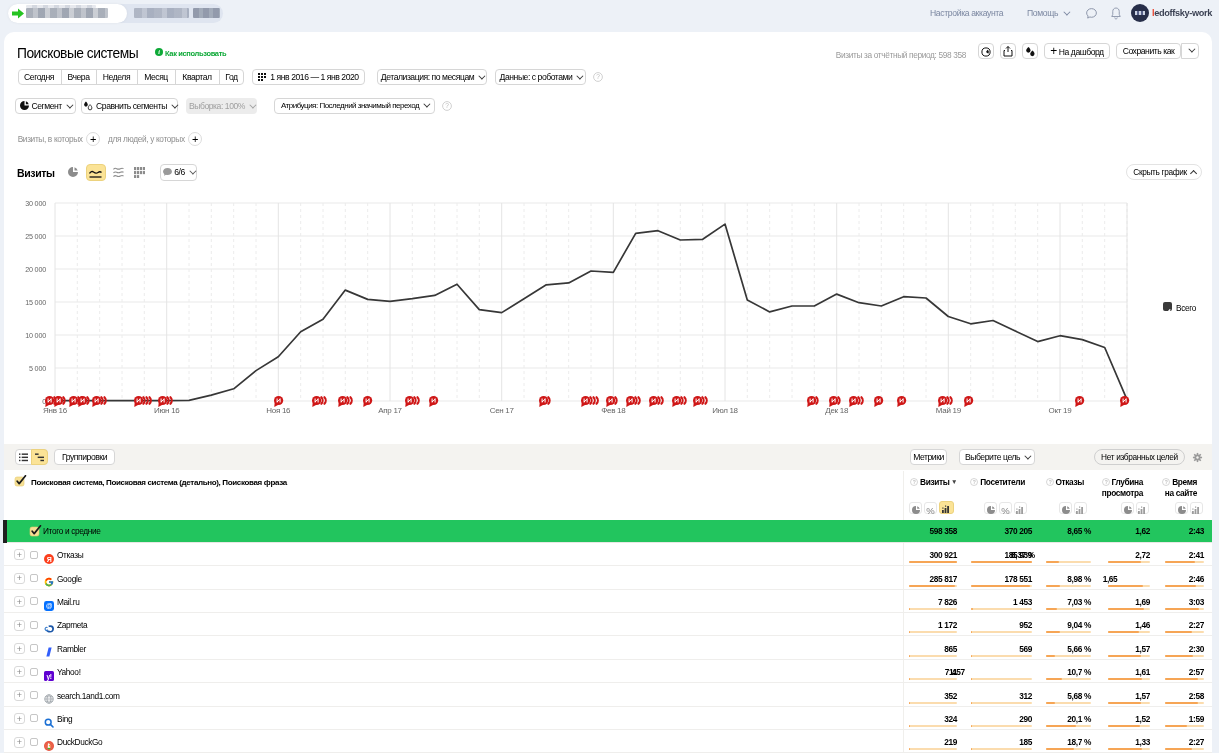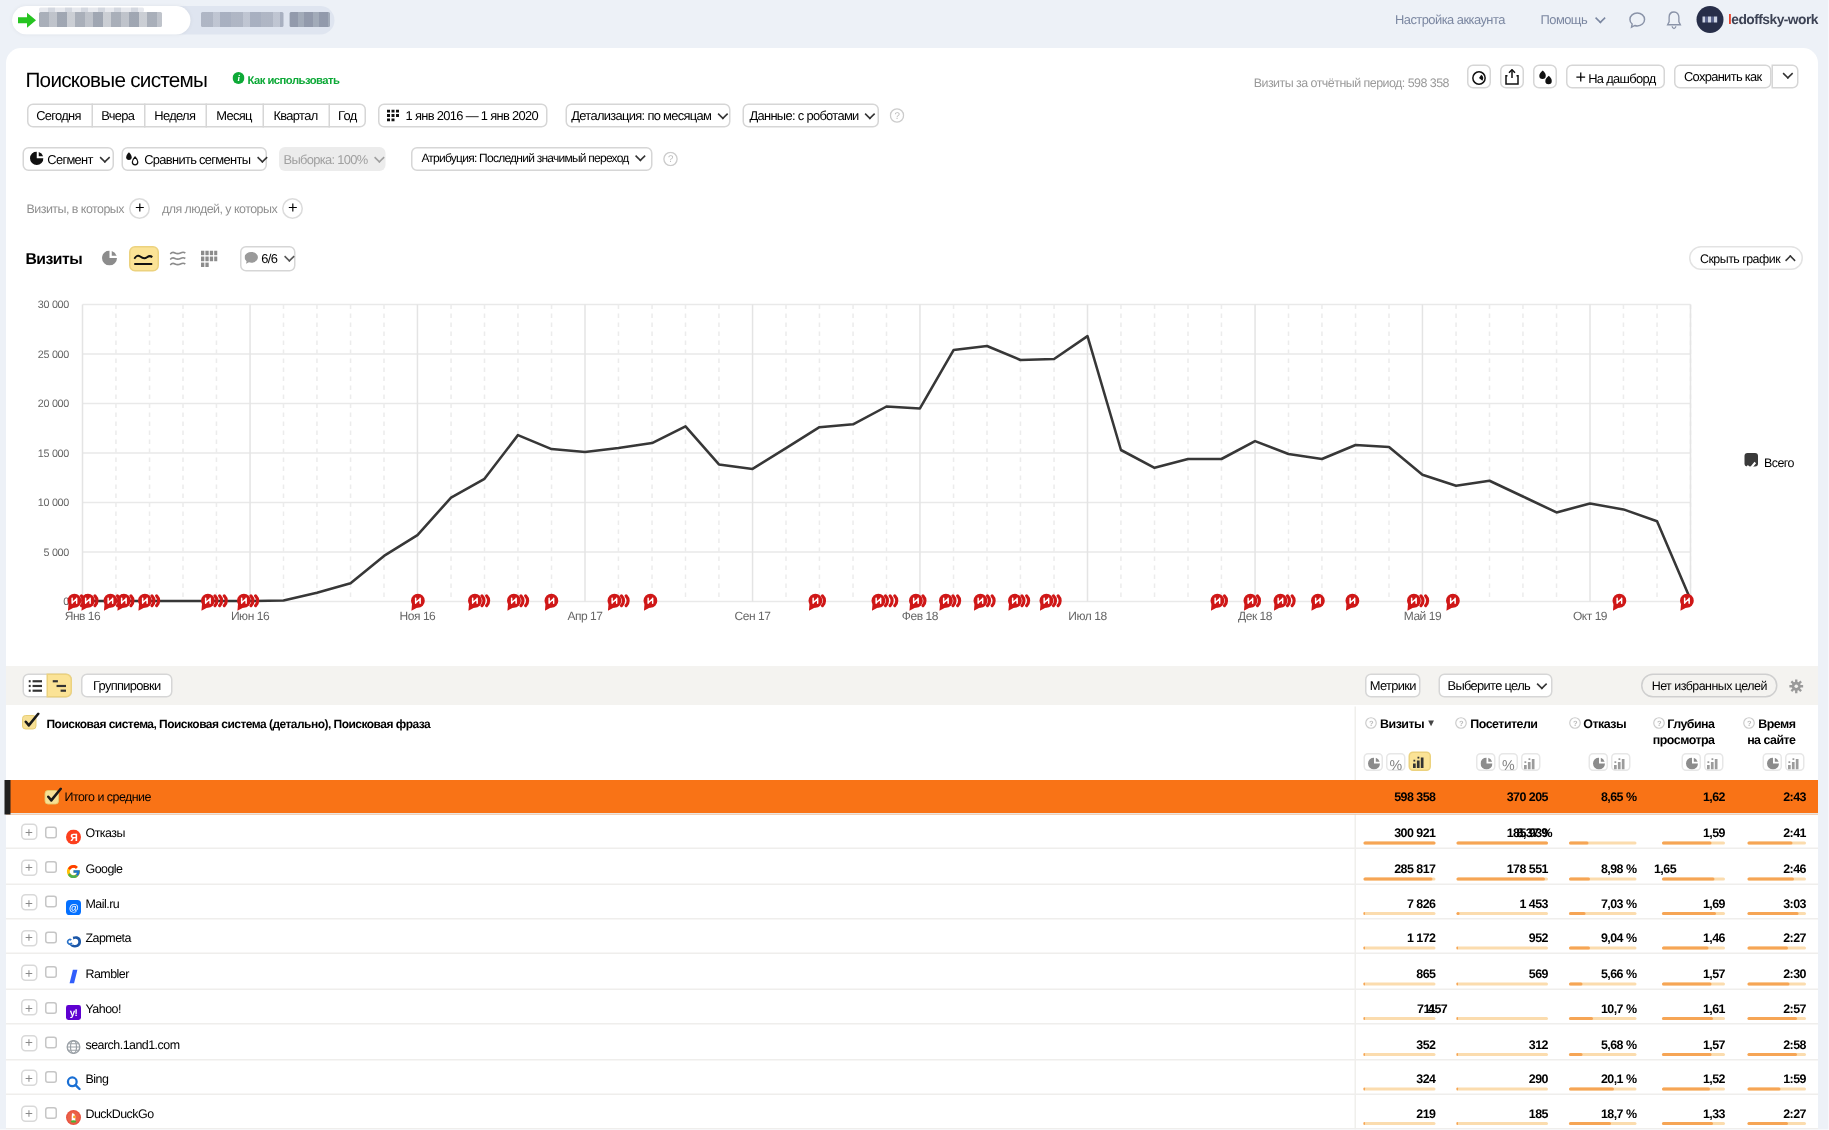--- a/index.html
+++ b/index.html
@@ -469,21 +469,21 @@
 <div style="position:absolute;left:1190px;top:501.5px;width:13px;height:12px;border:1px solid #e7e7e7;border-radius:3px;background:#fff;text-align:center;line-height:11.5px"><svg width="9" height="8" viewBox="0 0 9 8">
       <rect x="0" y="5" width="1.8" height="3" fill="#9c9c9c"></rect>
       <rect x="2.6" y="3" width="1.8" height="5" fill="#9c9c9c"></rect>
       <rect x="5.2" y="1" width="1.8" height="7" fill="#9c9c9c"></rect>
       <rect x="0.3" y="2.5" width="1.2" height="1.2" fill="#9c9c9c"></rect>
       <rect x="3" y="0.5" width="1.2" height="1.2" fill="#9c9c9c"></rect>
     </svg></div>
 
 <div style="position:absolute;left:903px;top:471px;width:1px;height:282px;background:#f0efec"></div>
 
-<div style="position:absolute;left:4px;top:520px;width:1208px;height:23.4px;background:#f97316;border-bottom:1px solid #e8e7e4">
+<div style="position:absolute;left:4px;top:520px;width:1208px;height:23.4px;background:#22c55e;border-bottom:1px solid #e8e7e4">
   <div style="position:absolute;left:26px;top:7px;width:9px;height:9px">
       <svg width="13" height="12" viewBox="0 0 13 12" style="position:absolute;left:-1px;top:-2px">
         <rect x="1" y="2" width="9" height="9" rx="2" fill="#f7e095" stroke="#e4c96d" stroke-width="0.6"></rect>
         <path d="M3.2 6.2 L5.2 8.6 L11.5 0.8" fill="none" stroke="#1a1a1a" stroke-width="1.7" stroke-linecap="round" stroke-linejoin="round"></path>
       </svg>
     </div>
   <div style="position:absolute;left:39px;top:6.4px;font-size:8.3px;color:#000">Итого и средние</div>
   <div style="position:absolute;left:873px;top:6.4px;width:80px;text-align:right;font-size:8.3px;font-weight:bold;color:#000">598 358</div>
     <div style="position:absolute;left:948px;top:6.4px;width:80px;text-align:right;font-size:8.3px;font-weight:bold;color:#000">370 205</div>
     <div style="position:absolute;left:1007px;top:6.4px;width:80px;text-align:right;font-size:8.3px;font-weight:bold;color:#000">8,65 %</div>
@@ -504,21 +504,21 @@
     <div style="position:absolute;left:53px;top:6.4px;font-size:8.3px;color:#000">Отказы</div>
     <div style="position:absolute;left:873px;top:6.4px;width:80px;text-align:right;font-size:8.3px;font-weight:bold;color:#000">300 921</div>
     <div style="position:absolute;left:905.0px;top:17.4px;width:48.0px;height:2px;background:#fbdcae;border-radius:1px"></div>
     <div style="position:absolute;left:905.0px;top:17.4px;width:48.0px;height:2px;background:#f6a555;border-radius:1px"></div>
     <div style="position:absolute;left:948px;top:6.4px;width:80px;text-align:right;font-size:8.3px;font-weight:bold;color:#000">185 939</div>
     <div style="position:absolute;left:967.0px;top:17.4px;width:61.0px;height:2px;background:#fbdcae;border-radius:1px"></div>
     <div style="position:absolute;left:967.0px;top:17.4px;width:61.0px;height:2px;background:#f6a555;border-radius:1px"></div>
     <div style="position:absolute;left:1007px;top:6.4px;width:80px;text-align:left;font-size:8.3px;font-weight:bold;color:#000">8,37 %</div>
     <div style="position:absolute;left:1042.0px;top:17.4px;width:45.0px;height:2px;background:#fbdcae;border-radius:1px"></div>
     <div style="position:absolute;left:1042.0px;top:17.4px;width:12.6px;height:2px;background:#f6a555;border-radius:1px"></div>
-    <div style="position:absolute;left:1066px;top:6.4px;width:80px;text-align:right;font-size:8.3px;font-weight:bold;color:#000">1,59</div>
+    <div style="position:absolute;left:1066px;top:6.4px;width:80px;text-align:right;font-size:8.3px;font-weight:bold;color:#000">2,72</div>
     <div style="position:absolute;left:1104.0px;top:17.4px;width:42.0px;height:2px;background:#fbdcae;border-radius:1px"></div>
     <div style="position:absolute;left:1104.0px;top:17.4px;width:33.4px;height:2px;background:#f6a555;border-radius:1px"></div>
     <div style="position:absolute;left:1120px;top:6.4px;width:80px;text-align:right;font-size:8.3px;font-weight:bold;color:#000">2:41</div>
     <div style="position:absolute;left:1161.0px;top:17.4px;width:39.0px;height:2px;background:#fbdcae;border-radius:1px"></div>
     <div style="position:absolute;left:1161.0px;top:17.4px;width:29.9px;height:2px;background:#f6a555;border-radius:1px"></div>
   </div>
 <div style="position:absolute;left:4px;top:567.3px;width:1208px;height:22.4px;border-bottom:1px solid #efeeec">
     <div style="position:absolute;left:10px;top:5.6px;width:11px;height:11px;border:1px solid #d9d9d9;border-radius:3px;background:#fff">
       <div style="position:absolute;left:1.7px;top:-0.5px;color:#8a8a8a;font-size:9px;line-height:11px">+</div>
     </div>

